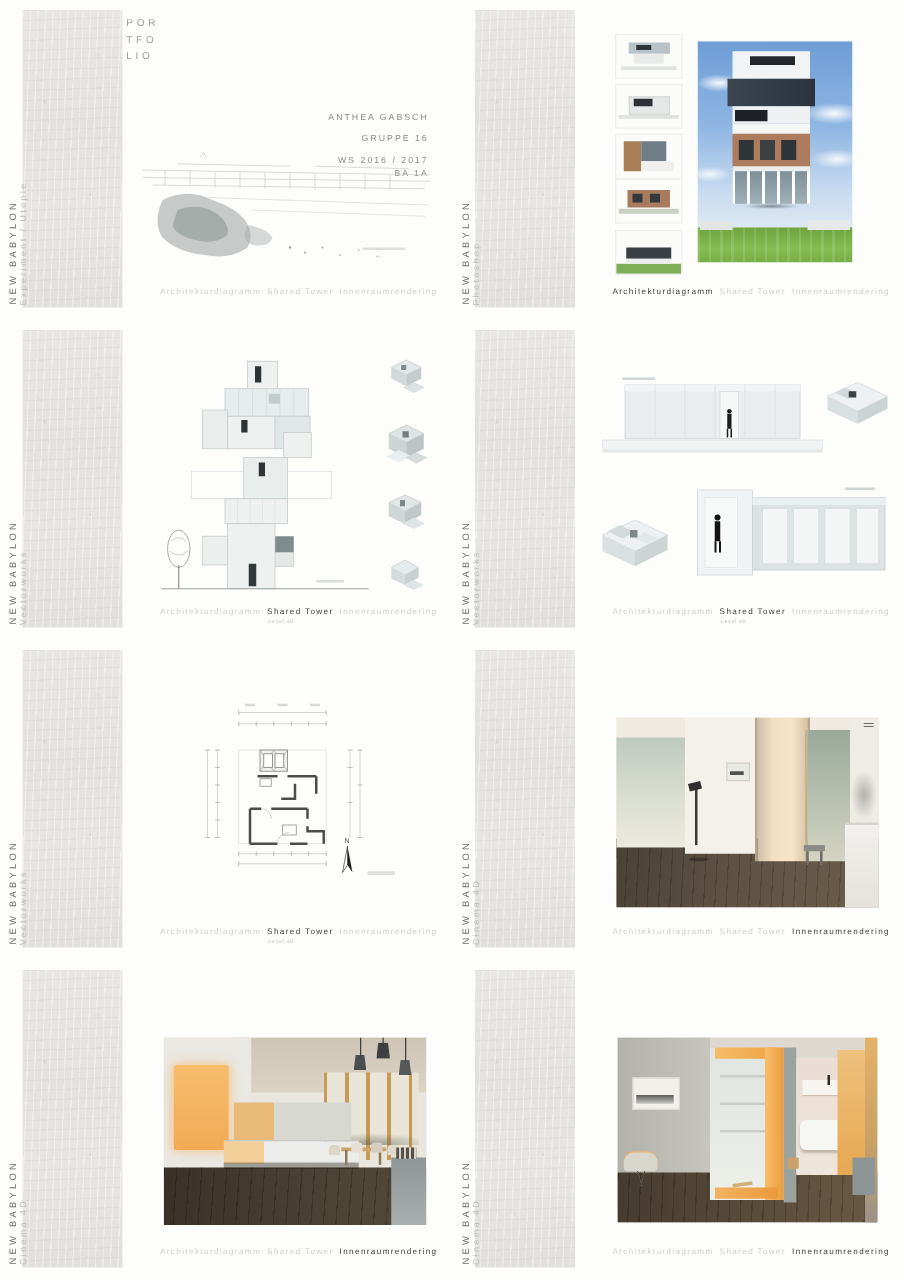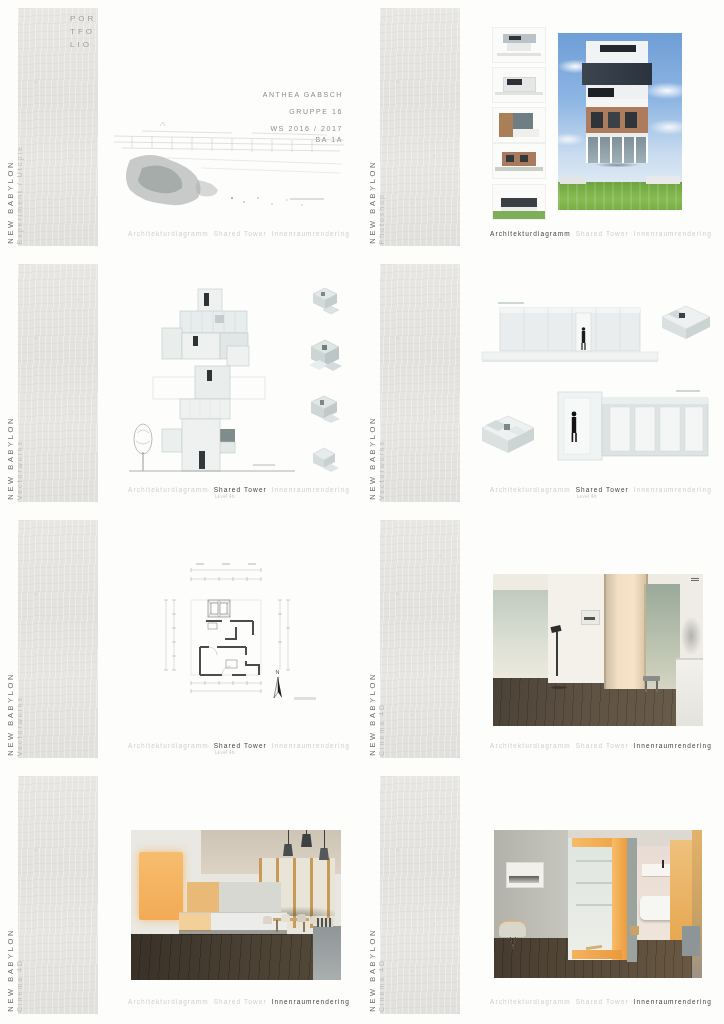--- a/index.html
+++ b/index.html
@@ -24,21 +24,21 @@
   .vt-tool{left:16px;bottom:12px;font-size:7px;letter-spacing:2px;color:#bcbcb9;}
 
   
   .tabs{position:absolute;left:128px;width:222px;bottom:19px;display:flex;
     justify-content:space-between;font-size:6.5px;letter-spacing:1.1px;color:#cfcfcc;}
   .tab{position:relative;}
   .tab.active{color:#3e3e3e;}
   .tab-sub{position:absolute;left:1px;top:8px;font-size:4.5px;letter-spacing:.4px;color:#c6c6c3;}
 
   
-  .brand{position:absolute;left:70px;top:12px;font-size:8px;letter-spacing:3px;
+  .brand{position:absolute;left:101px;top:12px;font-size:8px;letter-spacing:3px;
     color:#9d9d9a;line-height:13px;}
   .titleblock{position:absolute;right:19px;top:90px;text-align:right;color:#8c8c8a;
     font-size:7px;letter-spacing:1.6px;line-height:10px;}
   .titleblock .tb-line{margin-bottom:7px;}
   .titleblock .tb-tight{margin-bottom:1px;}
 
   
   .photo{position:absolute;overflow:hidden;}
 
   

